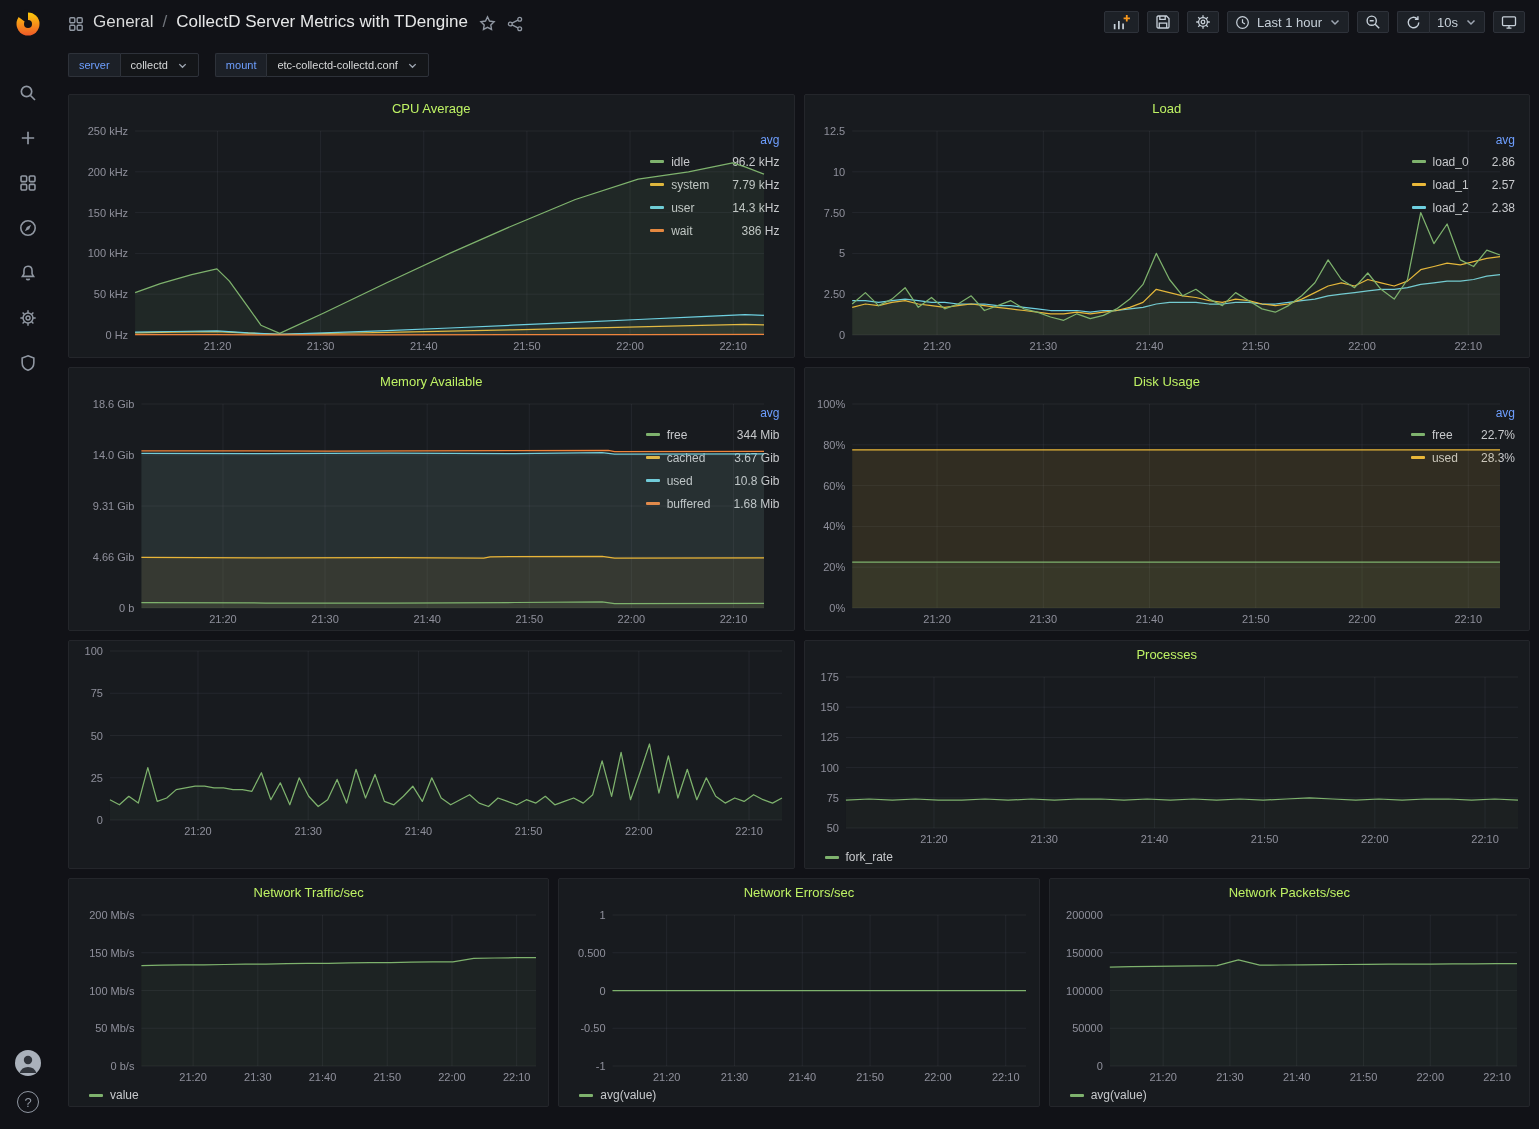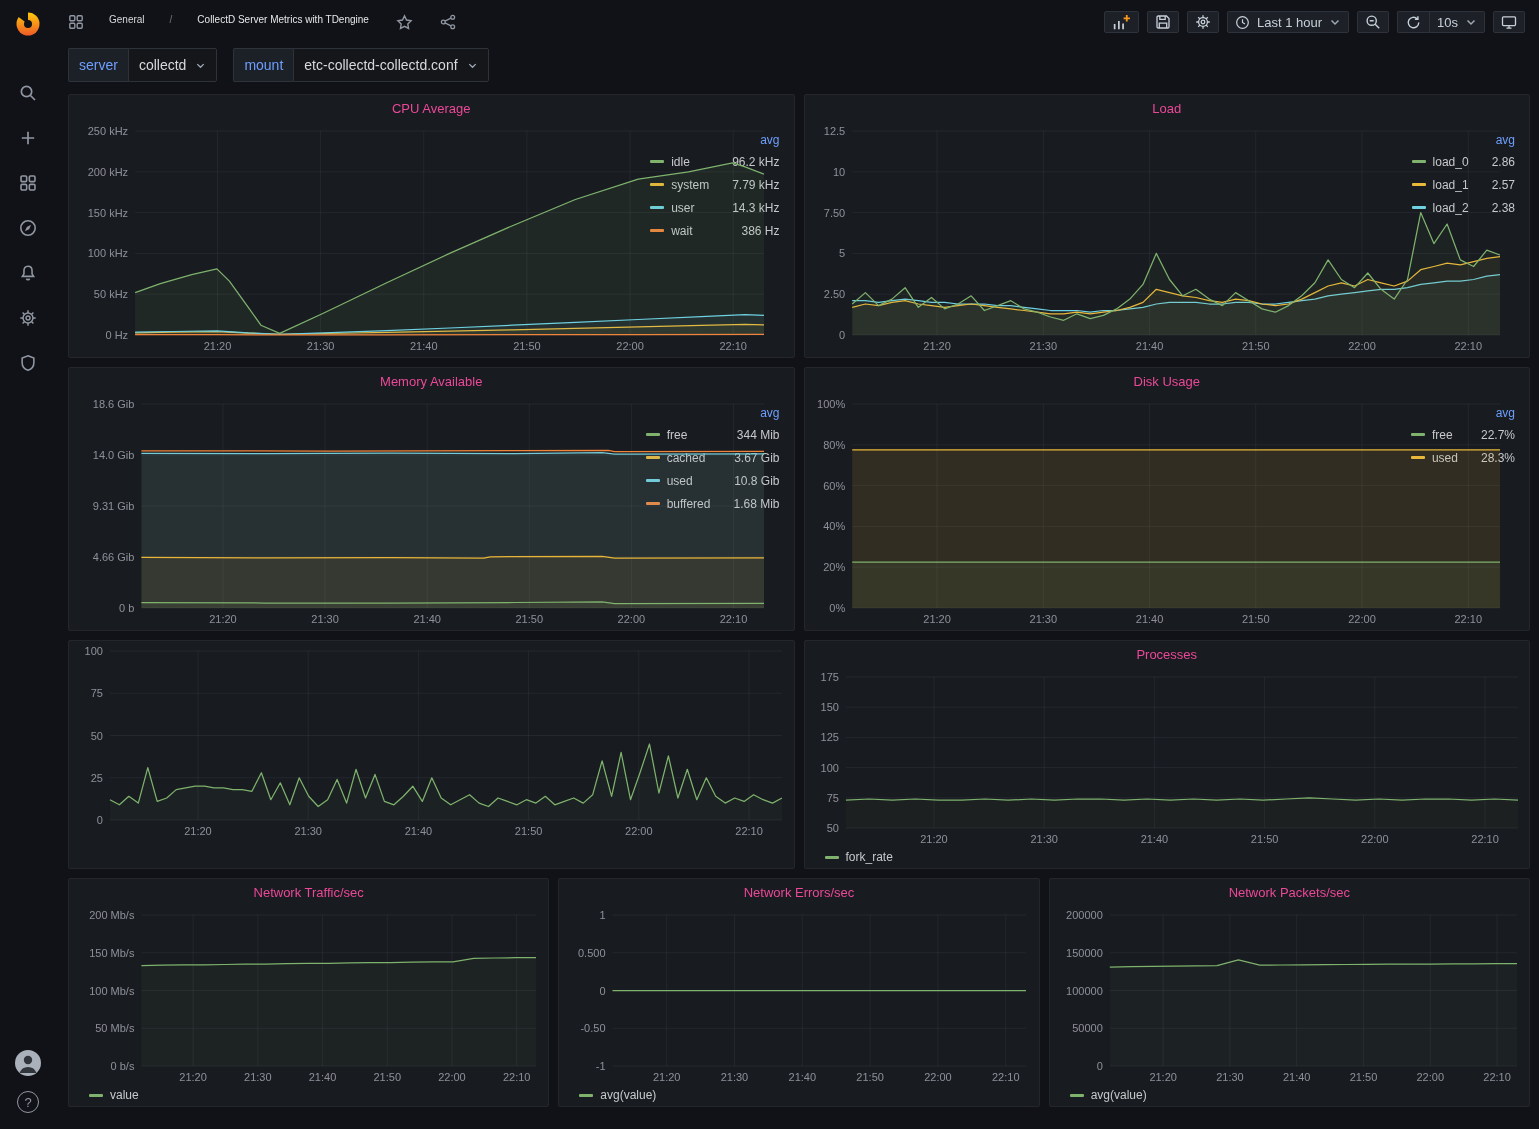--- a/index.html
+++ b/index.html
@@ -9,42 +9,42 @@
 
 .sidebar{width:56px;flex:none;display:flex;flex-direction:column;align-items:center;padding:7px 0 16px;background:#111217}
 .logo{width:32px;height:32px;margin-bottom:42px;cursor:pointer;display:flex;align-items:center;justify-content:center}
 .side-group{display:flex;flex-direction:column;gap:21px;align-items:center}
 .side-icon{width:24px;height:24px;display:flex;align-items:center;justify-content:center;color:#9097a2;cursor:pointer}
 .side-bottom{margin-top:auto;display:flex;flex-direction:column;gap:15px;align-items:center}
 .help{width:22px;height:22px;border-radius:50%;border:1.5px solid #9097a2;color:#9097a2;font-size:13px;display:flex;align-items:center;justify-content:center;cursor:pointer}
 
 .main{flex:1;display:flex;flex-direction:column;min-width:0}
 .topbar{height:44px;flex:none;display:flex;align-items:center;justify-content:space-between;padding:0 14px 0 12px}
-.crumbs{display:flex;align-items:flex-start;gap:25px;font-size:10px}
+.crumbs{display:flex;align-items:flex-end;gap:9px;font-size:17px}
 .crumb-icon{color:#9097a2;display:flex}
 .crumb-section{color:#d8d9da;cursor:pointer}
 .crumb-sep{color:#70747b}
 .crumb-title{color:#e6e7e8;font-weight:500;cursor:pointer}
 .mini-btn{display:flex;align-items:center;color:#9097a2;cursor:pointer;margin-left:2px}
 .tb-actions{display:flex;align-items:center;gap:8px}
 .tbtn{height:22px;min-width:32px;padding:0 7px;display:flex;align-items:center;justify-content:center;gap:7px;background:#1d2127;border:1px solid #2e323a;border-radius:2px;color:#c7d0d9;font-size:13px;cursor:pointer;white-space:nowrap}
 .tb-group{display:flex;align-items:stretch}
 .tb-group .tbtn:first-child{border-radius:2px 0 0 2px;border-right:none}
 .tb-group .tbtn:last-child{border-radius:0 2px 2px 0}
 .caret{color:#9fa7b3;display:flex}
 
 .vars{height:42px;flex:none;display:flex;align-items:center;gap:16px;padding:0 12px}
-.var-chip{display:flex;height:34px;font-size:14px}
+.var-chip{display:flex;height:24px;font-size:11px}
 .var-label{display:flex;align-items:center;padding:0 10px;background:#1c2027;color:#6e9fff;border:1px solid #2e323a;border-right:none;border-radius:2px 0 0 2px}
 .var-value{display:flex;align-items:center;gap:9px;padding:0 10px;background:#141619;color:#d8d9da;border:1px solid #2e323a;border-radius:0 2px 2px 0;cursor:pointer}
 
 .grid{flex:1;display:grid;grid-template-columns:repeat(6,1fr);grid-template-rows:264px 264px 229px 229px;gap:9px;padding:8px 9px 0 12px;min-height:0}
 .panel{grid-column:span 3;background:#181b1f;border:1px solid #24262b;border-radius:2px;display:flex;flex-direction:column;overflow:hidden}
 .panel.third{grid-column:span 2}
-.panel-title{height:26px;flex:none;display:flex;align-items:center;justify-content:center;font-size:13px;font-weight:500;color:#ec4899;cursor:pointer}
+.panel-title{height:26px;flex:none;display:flex;align-items:center;justify-content:center;font-size:13px;font-weight:500;color:#bef264;cursor:pointer}
 .panel-body{flex:1;display:flex;min-height:0;padding:0 4px 2px 6px}
 .panel-body.col{flex-direction:column}
 .chart{flex:1;min-width:0;min-height:0;position:relative;cursor:crosshair}
 .tick{fill:rgba(204,204,220,0.65);font:11px "Liberation Sans",sans-serif}
 .legend-right{flex:none;padding:12px 10px 0 8px;font-size:12px;white-space:nowrap}
 .lg-head{text-align:right;color:#6e9fff;font-weight:500;margin-bottom:3px}
 .lg-row{display:flex;align-items:center;gap:7px;height:23px;cursor:pointer}
 .lg-row i{width:14px;height:3px;border-radius:1px;flex:none}
 .lg-name{color:#c7c9cc}
 .lg-val{margin-left:auto;color:#c7c9cc;padding-left:16px}

